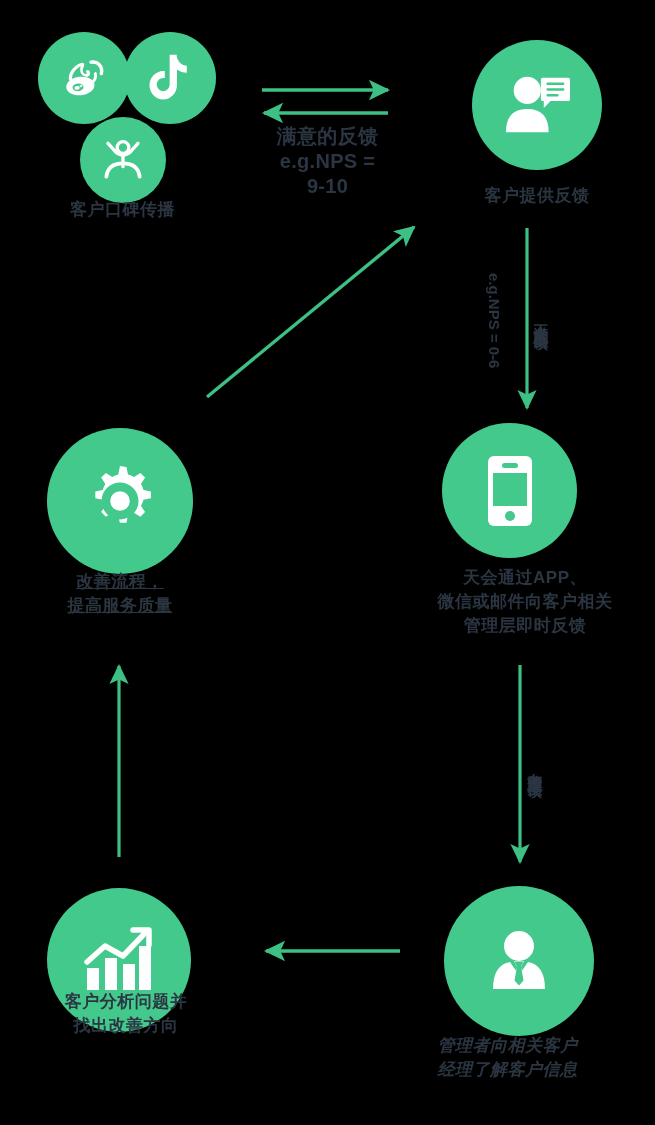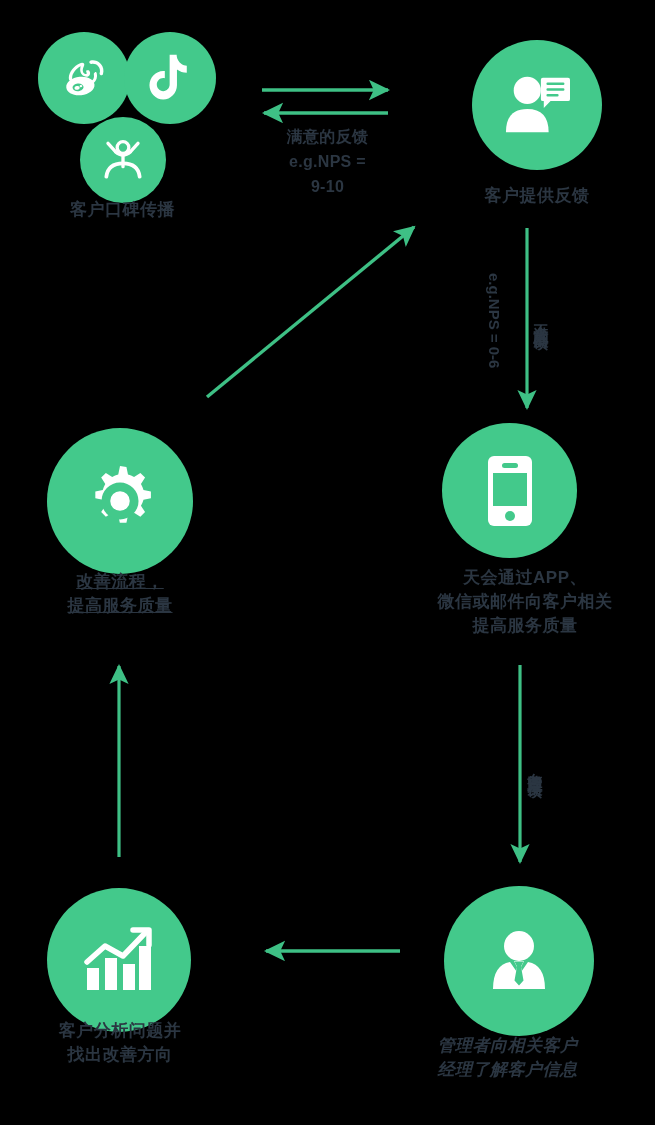--- a/index.html
+++ b/index.html
@@ -19,21 +19,21 @@
   }
   .nlabel{
     position:absolute;text-align:center;
     color:#2b3642;font-weight:bold;
     font-size:17px;line-height:24px;letter-spacing:.5px;
     white-space:pre-line;
   }
   .elabel{
     position:absolute;text-align:center;
     color:#2b3642;font-weight:bold;
-    font-size:16px;line-height:25px;letter-spacing:.3px;
+    font-size:20px;line-height:25px;letter-spacing:.3px;
     white-space:pre-line;
   }
   .elabel.vert{
     writing-mode:vertical-rl;text-orientation:upright;
     line-height:20px;letter-spacing:2px;white-space:pre;
   }
   .elabel.vert-rot{
     writing-mode:vertical-rl;text-orientation:mixed;
     line-height:20px;letter-spacing:1px;white-space:pre;
   }
@@ -106,21 +106,21 @@
     <div class="circle" style="left:442px;top:423px;width:135px;height:135px;">
       <svg width="58" height="74" viewBox="0 0 58 74">
         <rect x="7" y="2" width="44" height="70" rx="6" fill="#fff"></rect>
         <rect x="21" y="9" width="16" height="5" rx="2.5" fill="#43c98b"></rect>
         <rect x="12" y="19" width="34" height="33" fill="#43c98b"></rect>
         <circle cx="29" cy="62" r="5" fill="#43c98b"></circle>
       </svg>
     </div>
     <div class="nlabel" style="left:395px;top:566px;width:260px;">天会通过APP、
 微信或邮件向客户相关
-提高服务质量</div>
+管理层即时反馈</div>
   </div>
 
   <div class="node">
     <div class="circle" style="left:47px;top:428px;width:146px;height:146px;">
       <svg width="78" height="78" viewBox="0 0 80 80">
         <path fill="#fff" d="M40 4 l6.6 1.2 1.6 7.6a28 28 0 0 1 6.2 2.6l6.5-4.2 4.8 4.8 -4.2 6.5a28 28 0 0 1 2.6 6.2l7.6 1.6 0 6.8 -7.6 1.6a28 28 0 0 1 -2.6 6.2l4.2 6.5 -4.8 4.8 -6.5-4.2a28 28 0 0 1 -6.2 2.6l-1.6 7.6 -6.8 0 -1.6-7.6a28 28 0 0 1 -6.2-2.6l-6.5 4.2 -4.8-4.8 4.2-6.5a28 28 0 0 1 -2.6-6.2l-7.6-1.6 0-6.8 7.6-1.6a28 28 0 0 1 2.6-6.2l-4.2-6.5 4.8-4.8 6.5 4.2a28 28 0 0 1 6.2-2.6l1.6-7.6z"></path>
         <circle cx="40" cy="40" r="19" fill="#43c98b"></circle>
         <circle cx="40" cy="40" r="10" fill="#fff"></circle>
       </svg>
     </div>
@@ -132,21 +132,21 @@
     <div class="circle" style="left:47px;top:888px;width:144px;height:144px;">
       <svg width="72" height="68" viewBox="0 0 72 68">
         <rect x="4" y="42" width="12" height="22" fill="#fff"></rect>
         <rect x="22" y="32" width="12" height="32" fill="#fff"></rect>
         <rect x="40" y="38" width="12" height="26" fill="#fff"></rect>
         <rect x="56" y="20" width="12" height="44" fill="#fff"></rect>
         <path d="M4 36 L22 20 L40 30 L64 5" stroke="#fff" stroke-width="5.5" fill="none" stroke-linecap="round" stroke-linejoin="round"></path>
         <path d="M50 4 L66 4 L66 19" stroke="#fff" stroke-width="5.5" fill="none" stroke-linecap="round" stroke-linejoin="round"></path>
       </svg>
     </div>
-    <div class="nlabel" style="left:0px;top:1019px;width:240px;">客户分析问题并
+    <div class="nlabel" style="left:0px;top:990px;width:240px;padding-left:6px;">客户分析问题并
 找出改善方向</div>
   </div>
 
   <div class="node">
     <div class="circle" style="left:444px;top:886px;width:150px;height:150px;">
       <svg width="72" height="68" viewBox="0 0 72 68">
         <circle cx="36" cy="19" r="15" fill="#fff"></circle>
         <path d="M10 62 Q10 38 27 35 L36 48 L45 35 Q62 38 62 62 Z" fill="#fff"></path>
         <path d="M31 34 L41 34 L38 40 L41 54 L36 60 L31 54 L34 40 Z" fill="#fff"></path>
         <path d="M31.5 34.5 L40.5 34.5 L38 39.5 L40.5 53.5 L36 58.5 L31.5 53.5 L34 39.5 Z" fill="#43c98b"></path>

